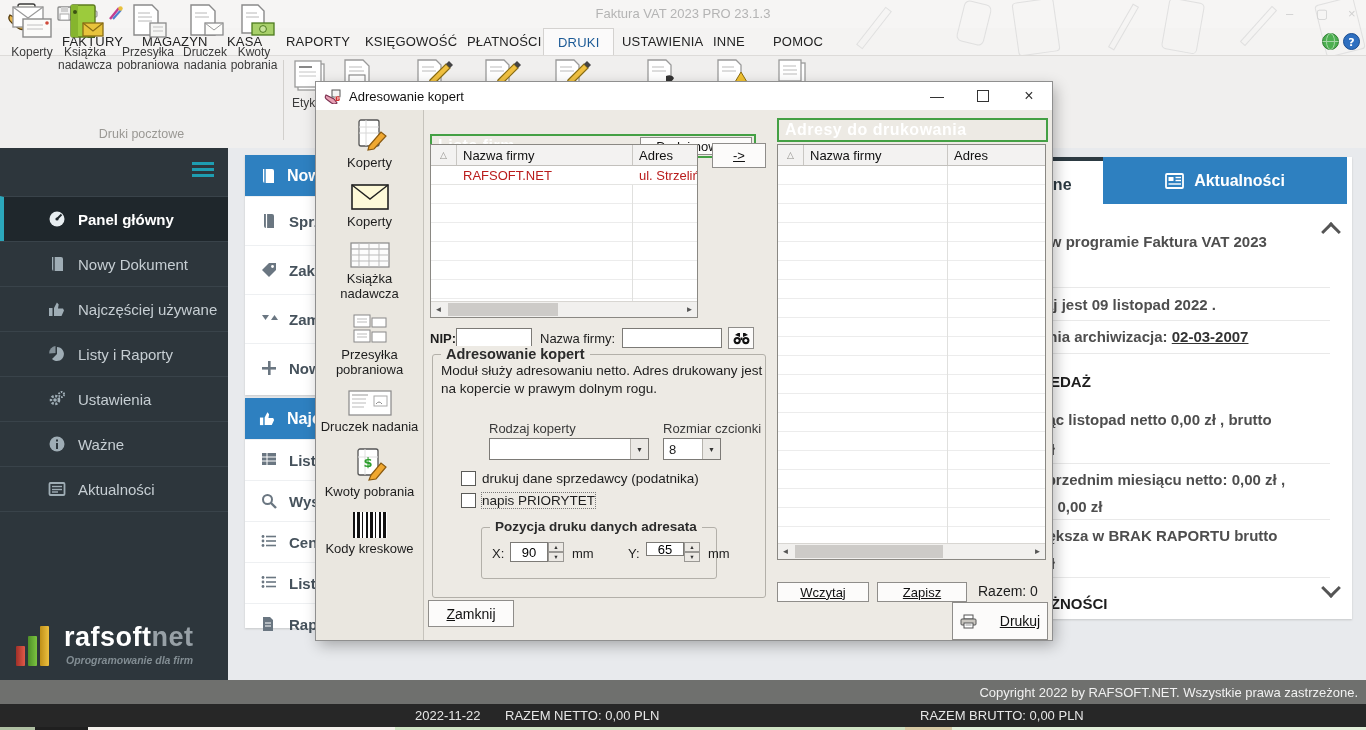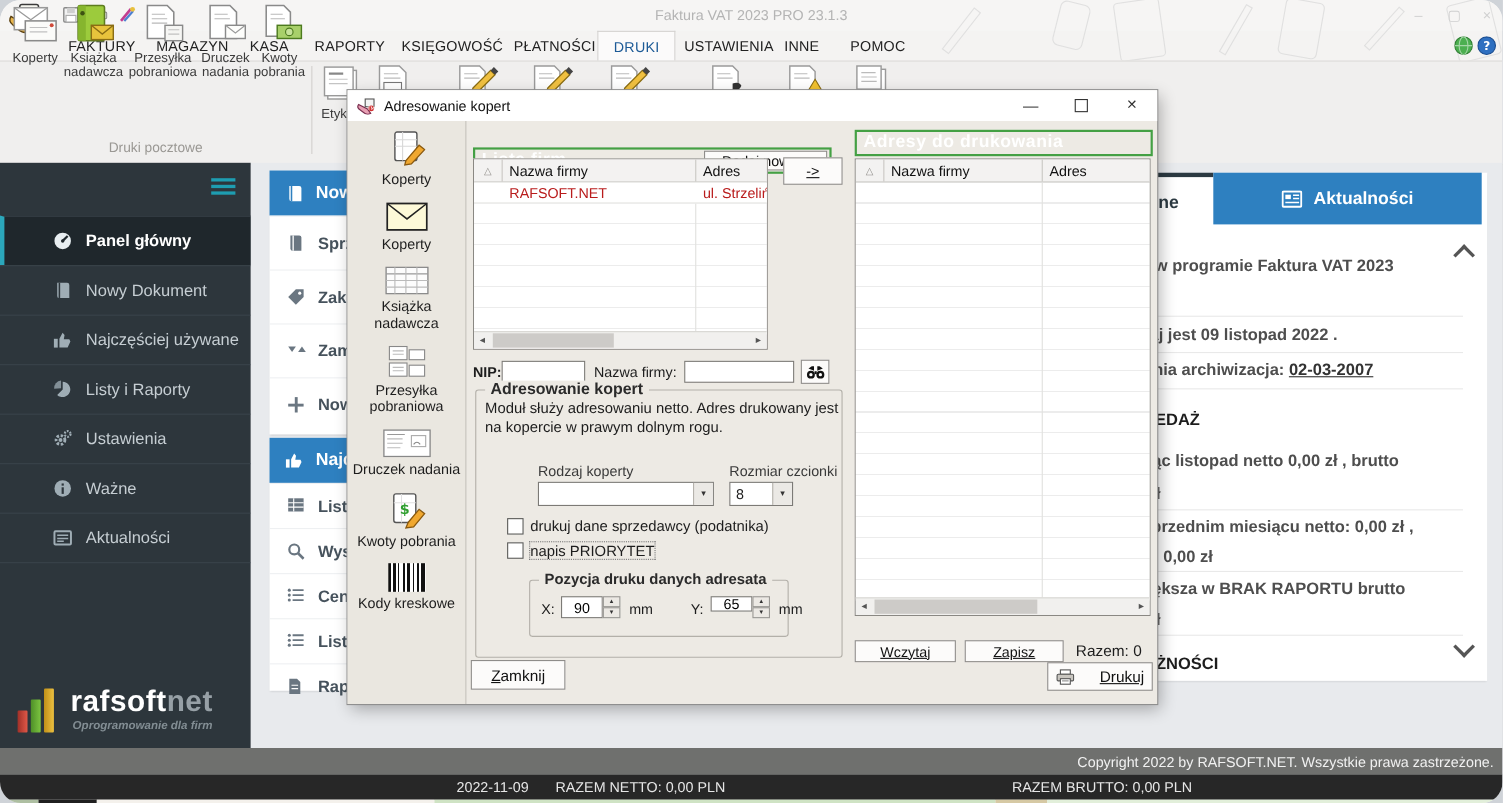--- a/index.html
+++ b/index.html
@@ -1,17 +1,17 @@
 <!DOCTYPE html>
 <html><head>
 <meta charset="utf-8">
 <style>
   html,body{margin:0;padding:0;background:#cfd3d8;}
   #app{position:relative;width:1366px;height:730px;overflow:hidden;background:#f4f3f2;
-       font-family:"Liberation Sans","DejaVu Sans",sans-serif;border-radius:19px;-webkit-font-smoothing:antialiased;}
+       font-family:"Liberation Sans","DejaVu Sans",sans-serif;-webkit-font-smoothing:antialiased;}
   .a{position:absolute;}
   
   #titlebar{left:0;top:0;width:1366px;height:28px;background:#f6f5f4;}
   #win-title{left:0;top:6px;width:1366px;text-align:center;font-size:13px;color:#b4b4b4;}
   .qicon{top:3px;width:20px;height:20px;display:flex;align-items:center;justify-content:center;cursor:pointer;}
   .doodle{border:1.5px solid #dcdcdc;opacity:.85;}
   .winctl-faint{top:6px;font-size:13px;color:#d0d0d0;}
   
   #menubar{left:0;top:28px;width:1366px;height:27px;}
   .menu-item{position:absolute;top:0;height:27px;display:flex;align-items:center;padding:0 14px;
@@ -587,21 +587,21 @@
 
       <div class="chev" style="top:68px;transform:rotate(-135deg);"></div>
       <div class="chev" style="top:424px;transform:rotate(45deg);"></div>
     </div>
   </div>
 
   <div class="a" id="copybar">
     <span>Copyright 2022 by RAFSOFT.NET. Wszystkie prawa zastrzeżone.</span>
   </div>
   <div class="a" id="statusbar">
-    <span style="left:415px;">2022-11-09</span>
+    <span style="left:415px;">2022-11-22</span>
     <span style="left:505px;">RAZEM NETTO: 0,00 PLN</span>
     <span style="left:920px;">RAZEM BRUTTO: 0,00 PLN</span>
   </div>
   <div class="a sliver" style="left:0;width:35px;background:#aebfa2;"></div>
   <div class="a sliver" style="left:35px;width:53px;background:#1f1f1f;"></div>
   <div class="a sliver" style="left:88px;width:307px;background:#f4f1ec;"></div>
   <div class="a sliver" style="left:395px;width:510px;background:#cfe3c4;"></div>
   <div class="a sliver" style="left:905px;width:47px;background:#d6c9a4;"></div>
   <div class="a sliver" style="left:952px;width:414px;background:#e2efda;"></div>
 
@@ -813,21 +813,21 @@
       </div>
     </div>
 
     <div class="wbtn" style="position:absolute;left:461px;top:500px;width:92px;height:20px;">
       <span class="ul">Wczytaj</span>
     </div>
     <div class="wbtn" style="position:absolute;left:561px;top:500px;width:90px;height:20px;">
       <span class="ul">Zapisz</span>
     </div>
     <span class="a" style="left:662px;top:501px;font-size:14px;">Razem: 0</span>
-    <div class="wbtn" style="position:absolute;left:636px;top:520px;width:96px;height:26px;font-size:14px;gap:17px;">
+    <div class="wbtn" style="position:absolute;left:636px;top:520px;width:96px;height:38px;font-size:14px;gap:17px;">
       <span style="margin-right:6px;display:inline-flex;">
         <svg width="17" height="15" viewBox="0 0 17 15">
             <rect x="4" y="1" width="9" height="4" fill="#fff" stroke="#555"></rect>
             <rect x="1" y="5" width="15" height="6" rx="1" fill="#c9c6c0" stroke="#555"></rect>
             <rect x="4" y="9" width="9" height="5" fill="#fff" stroke="#555"></rect>
             <line x1="5.5" y1="11" x2="11.5" y2="11" stroke="#999"></line>
           </svg>
       </span>
       <span class="ul">Drukuj</span>
     </div>

